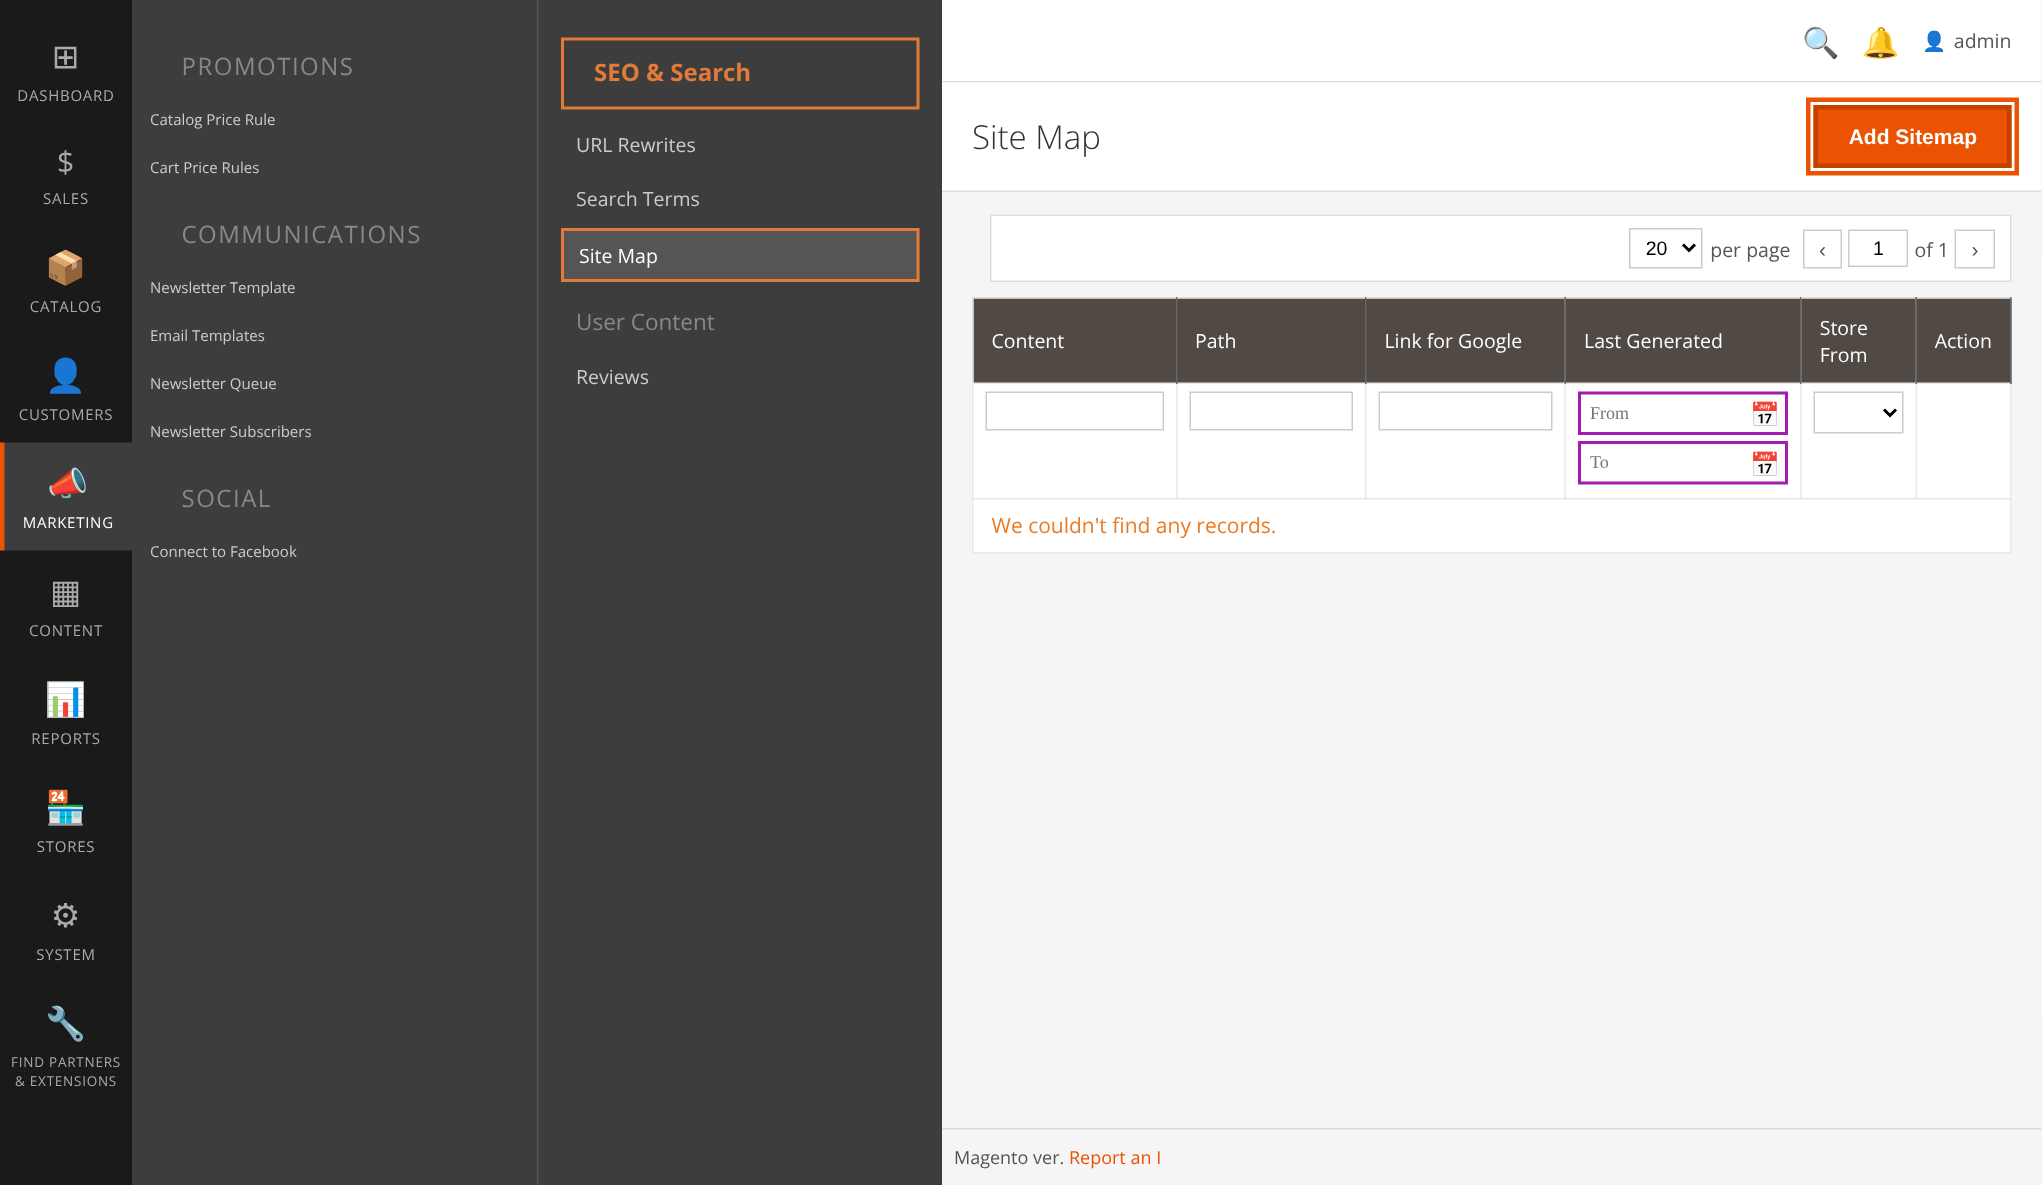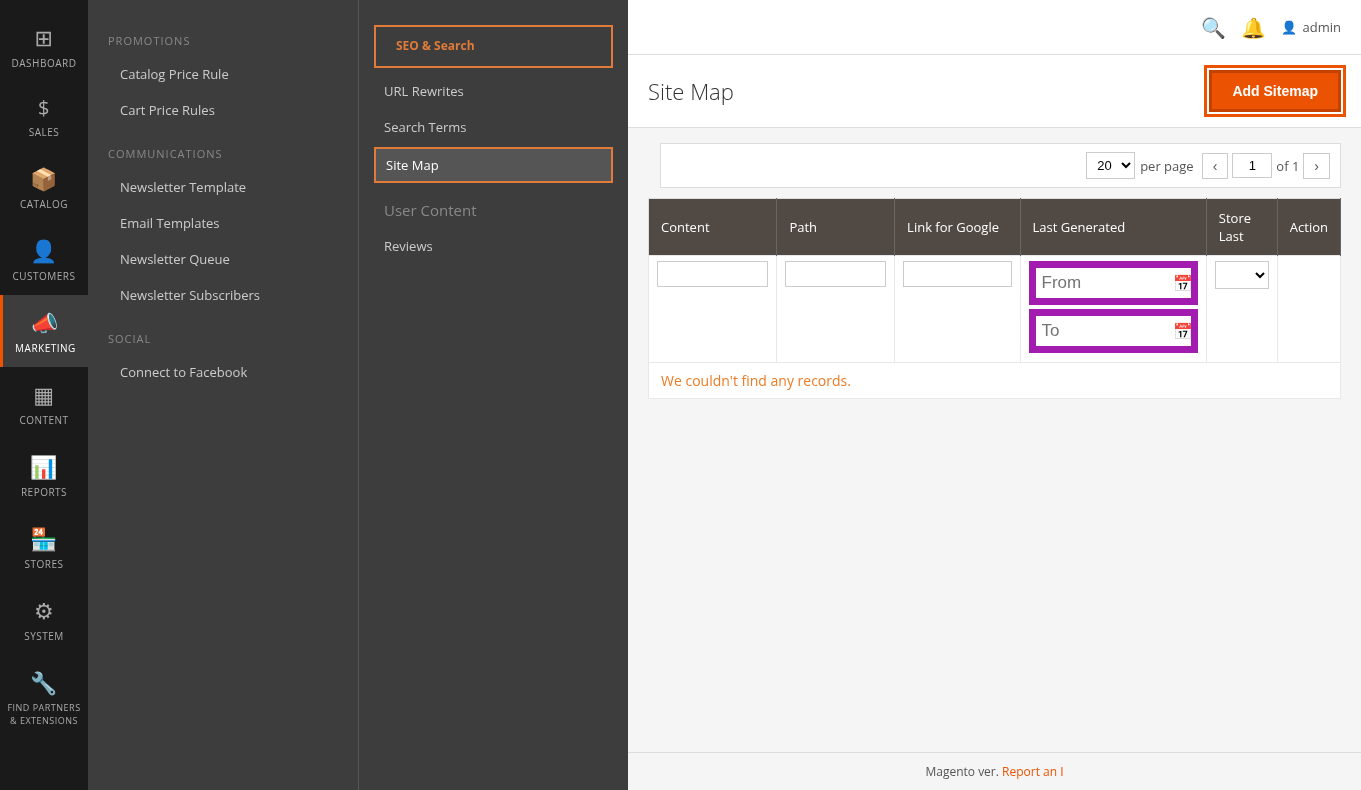--- a/index.html
+++ b/index.html
@@ -38,44 +38,45 @@
       width: 270px;
       background: #3d3d3d;
       color: #ccc;
       padding: 15px 0;
       flex-shrink: 0;
       overflow-y: auto;
       z-index: 99;
     }
     .menu-section-title {
       color: #888;
-      font-size: 11px;
+      font-size: 16px;
       text-transform: uppercase;
       padding: 18px 20px 8px 20px;
       letter-spacing: 1px;
+      margin-left: 13px;
     }
     .menu-item {
-      padding: 9px 32px;
+      padding: 9px 12px;
       color: #ccc;
       cursor: pointer;
-      font-size: 13px;
+      font-size: 10px;
     }
 
     
     .submenu-panel {
       width: 270px;
       background: #3d3d3d;
       color: #ccc;
       padding: 15px 0;
       flex-shrink: 0;
       border-left: 1px solid #555;
     }
     .submenu-section-header {
       color: #e07b3a;
-      font-size: 12px;
+      font-size: 16px;
       font-weight: bold;
       padding: 10px 20px 12px 20px;
       border: 2px solid #e07b3a;
       margin: 10px 15px 5px 15px;
       cursor: pointer;
     }
     .submenu-item {
       padding: 9px 25px;
       color: #ccc;
       cursor: pointer;
@@ -223,23 +224,24 @@
       border: 1px solid #ccc;
       padding: 5px 6px;
       font-size: 12px;
     }
     .date-input-wrap {
       position: relative;
       margin-bottom: 4px;
     }
     .date-input {
       width: 100%;
-      border: 7px solid #a21caf;
+      border: 2px solid #a21caf;
       padding: 5px 30px 5px 6px;
-      font-size: 17px;
+      font-size: 12px;
+      font-family: Liberation Serif, serif;
     }
     .cal-icon {
       position: absolute;
       right: 5px;
       top: 50%;
       transform: translateY(-50%);
       font-size: 16px;
       color: #888;
       cursor: pointer;
     }
@@ -254,21 +256,21 @@
       color: #eb7b25;
       font-size: 14px;
       padding: 30px 15px;
       text-align: left;
     }
 
     
     .footer {
       background: #f5f5f5;
       padding: 10px 8px;
-      text-align: center;
+      text-align: left;
       font-size: 12px;
       color: #555;
       border-top: 1px solid #ddd;
       flex-shrink: 0;
     }
     .footer a { color: #eb5202; text-decoration: none; }
   </style>
 </head>
 <body>
 
@@ -377,21 +379,21 @@
       </div>
     </div>
 
     <table class="data-table">
       <thead>
         <tr>
           <th>Content</th>
           <th>Path</th>
           <th>Link for Google</th>
           <th>Last Generated</th>
-          <th>Store Last</th>
+          <th>Store From</th>
           <th>Action</th>
         </tr>
       </thead>
       <tbody>
 
         <tr class="filter-row">
           <td>
             <input class="filter-input" type="text" style="">
           </td>
           <td>

